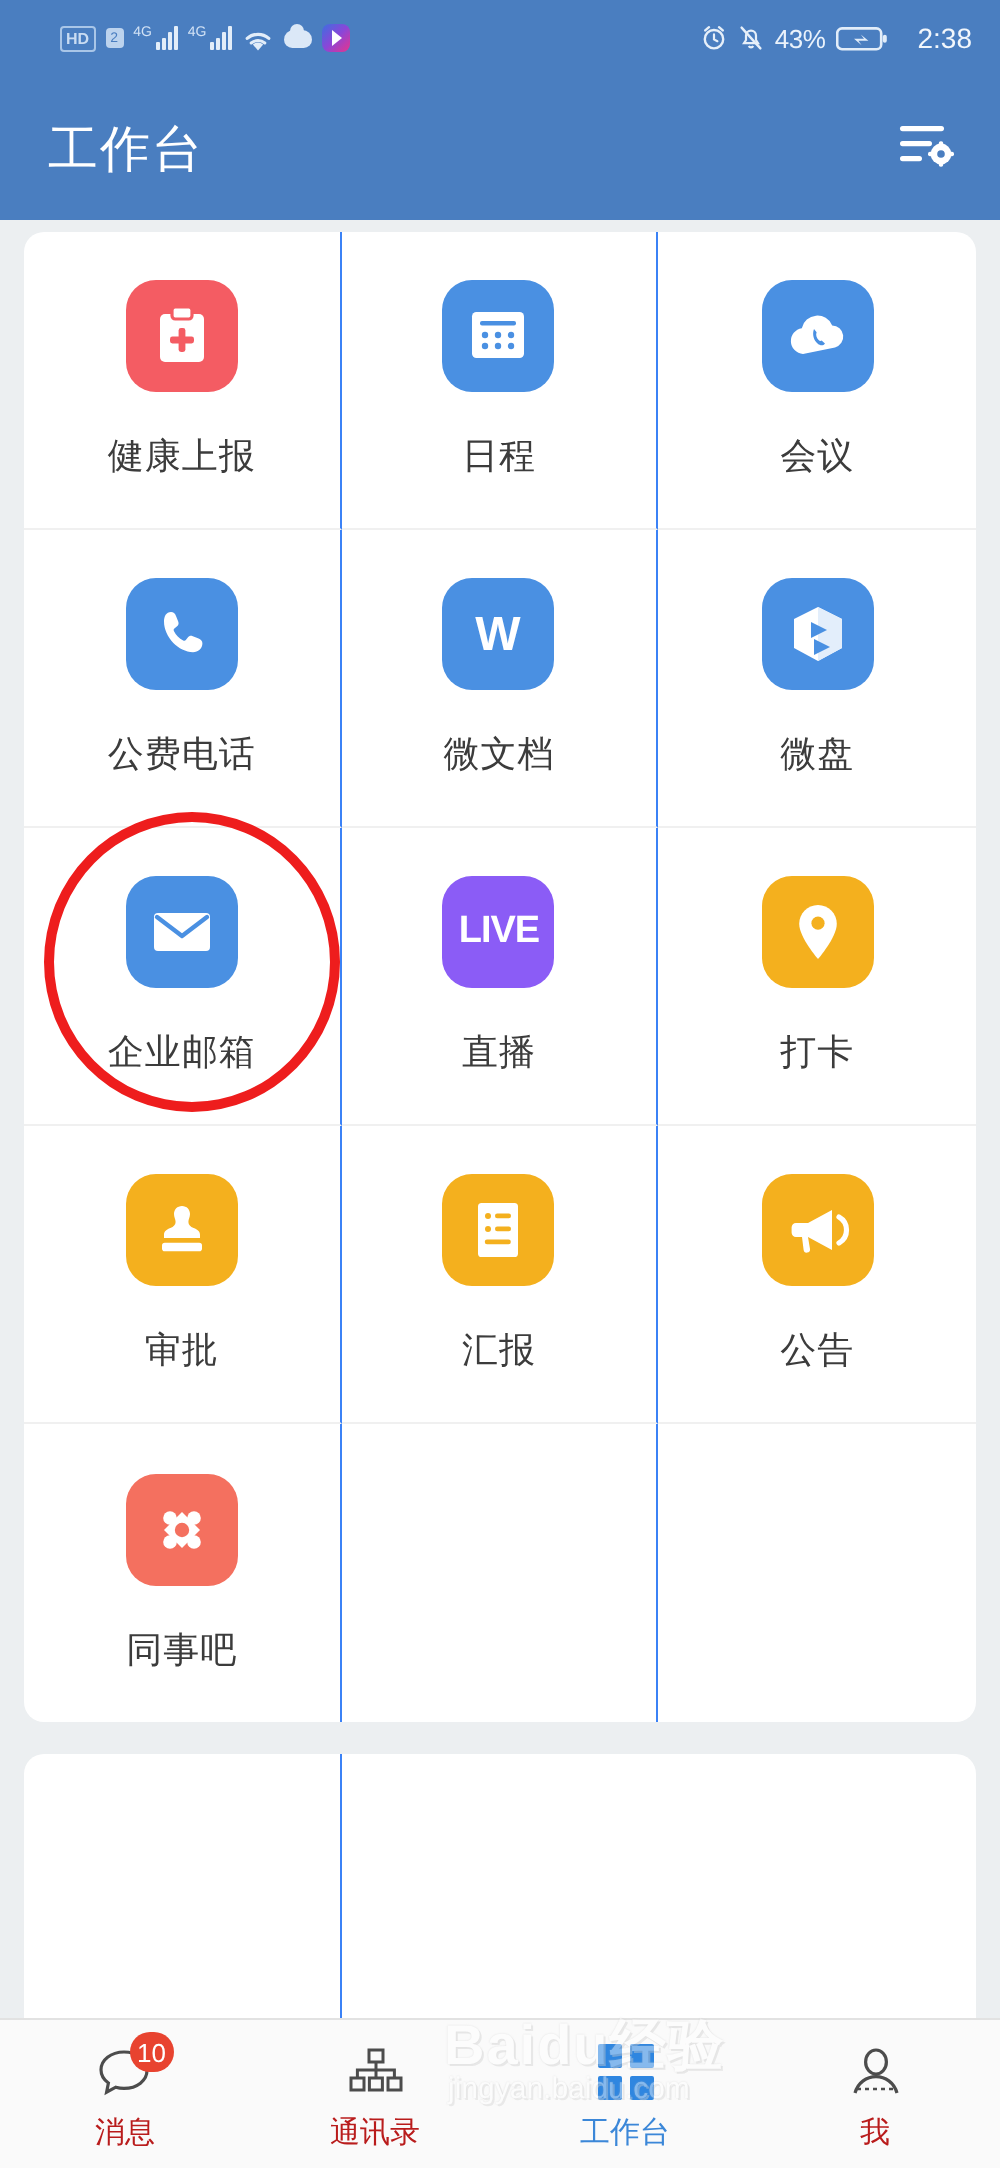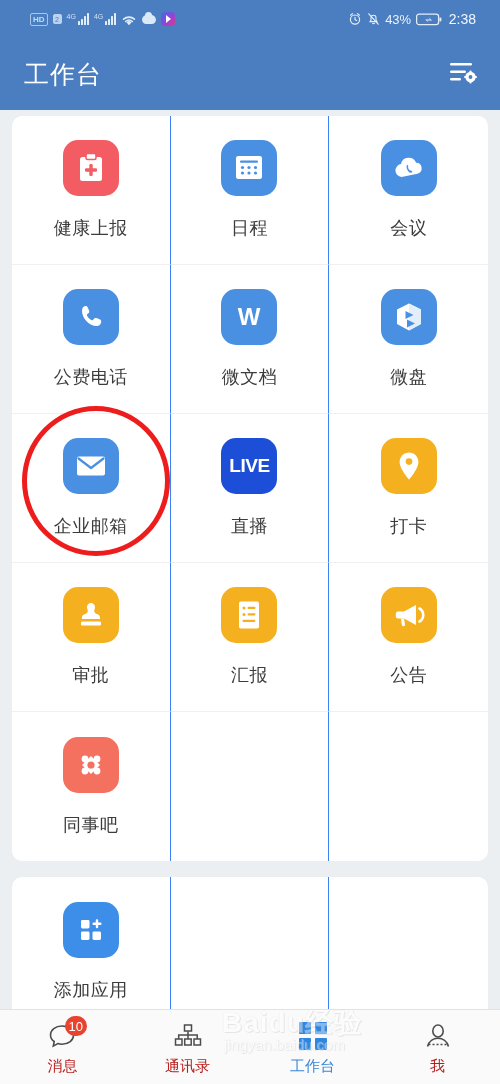--- a/index.html
+++ b/index.html
@@ -19,21 +19,21 @@
   }
 
   
   .status-bar {
     position: relative;
     height: 38px;
     background: #4a7ec0;
     display: flex;
     align-items: center;
     justify-content: space-between;
-    padding: 0 24px 0 30px;
+    padding: 0 14px 0 30px;
     box-sizing: border-box;
   }
   .status-left, .status-right {
     display: flex;
     align-items: center;
     gap: 5px;
   }
   .hd-badge {
     display: inline-flex;
     align-items: center;
@@ -61,21 +61,21 @@
   .signal-group { display: inline-flex; align-items: flex-end; gap: 1px; }
   .sig-label { font-size: 7px; color: #d2e2f5; margin-right: 1px; align-self: flex-start; }
   .bars { display: inline-flex; align-items: flex-end; gap: 1px; height: 12px; }
   .bars i { display: block; width: 2px; background: #e2edf9; border-radius: .5px; }
   .bars i:nth-child(1) { height: 4px; }
   .bars i:nth-child(2) { height: 6px; }
   .bars i:nth-child(3) { height: 9px; }
   .bars i:nth-child(4) { height: 12px; }
   .status-icon { display: inline-flex; align-items: center; }
   .battery-pct { font-size: 13px; color: #eaf2fb; letter-spacing: -.2px; text-align: center; }
-  .clock { font-size: 14px; color: #f2f7fc; margin-left: 2px; }
+  .clock { font-size: 14px; color: #f2f7fc; margin-left: 10px; }
   .cloud-dot {
     width: 14px; height: 9px; background: #dbe8f7;
     border-radius: 7px 7px 6px 6px; position: relative;
   }
   .cloud-dot:before {
     content: ""; position: absolute; width: 7px; height: 7px; background: #dbe8f7;
     border-radius: 50%; top: -3px; left: 3px;
   }
   .app-dot {
     width: 14px; height: 14px; border-radius: 4px;
@@ -407,21 +407,21 @@
           <div class="tile" style="background:#4a90e2">
             <svg width="34" height="26" viewBox="0 0 34 26">
               <rect x="3" y="3.5" width="28" height="19" rx="2" fill="#ffffff"></rect>
               <path d="M4.5 5.5 L17 15 L29.5 5.5" stroke="#4a90e2" stroke-width="2.2" fill="none" stroke-linejoin="round" stroke-linecap="round"></path>
             </svg>
           </div>
           <div class="app-label">企业邮箱</div>
         </div>
 
         <div class="app-cell">
-          <div class="tile" style="background:#1d4ed8">
+          <div class="tile" style="background:#8b5cf6">
             <span class="live-text">LIVE</span>
           </div>
           <div class="app-label">直播</div>
         </div>
 
         <div class="app-cell no-border-r">
           <div class="tile" style="background:#f4b01e">
             <svg width="26" height="32" viewBox="0 0 26 32">
               <path d="M13 2.5 c-5.2 0 -9.4 4.2 -9.4 9.4 c0 6.9 9.4 17.6 9.4 17.6 s9.4 -10.7 9.4 -17.6 c0 -5.2 -4.2 -9.4 -9.4 -9.4 z" fill="#ffffff"></path>
               <circle cx="13" cy="11.6" r="3.3" fill="#f4b01e"></circle>
@@ -481,32 +481,20 @@
           <div class="app-label">同事吧</div>
         </div>
         <div class="app-cell empty no-border-b"></div>
         <div class="app-cell empty no-border-r no-border-b"></div>
 
       </div>
     </div>
 
     <div class="card">
       <div class="grid">
-        <div class="app-cell no-border-b">
-          <div class="tile" style="background:#3d8ee8">
-            <svg width="32" height="32" viewBox="0 0 32 32">
-              <rect x="6" y="6" width="8.5" height="8.5" rx="1.4" fill="#ffffff"></rect>
-              <rect x="6" y="17.5" width="8.5" height="8.5" rx="1.4" fill="#ffffff"></rect>
-              <rect x="17.5" y="17.5" width="8.5" height="8.5" rx="1.4" fill="#ffffff"></rect>
-              <rect x="20.8" y="5.3" width="2.4" height="9" rx="1.1" fill="#ffffff"></rect>
-              <rect x="17.5" y="8.6" width="9" height="2.4" rx="1.1" fill="#ffffff"></rect>
-            </svg>
-          </div>
-          <div class="app-label">添加应用</div>
-        </div>
         <div class="app-cell empty no-border-b"></div>
         <div class="app-cell empty no-border-r no-border-b"></div>
       </div>
     </div>
 
   </div>
 
   <div class="annotation-circle"></div>
 
   <div class="bottom-nav">

